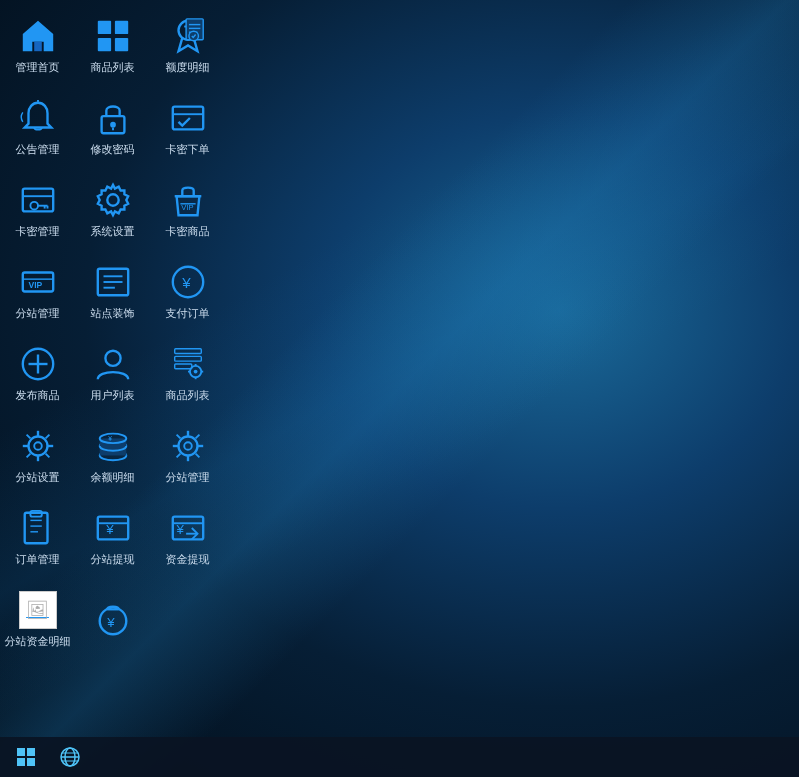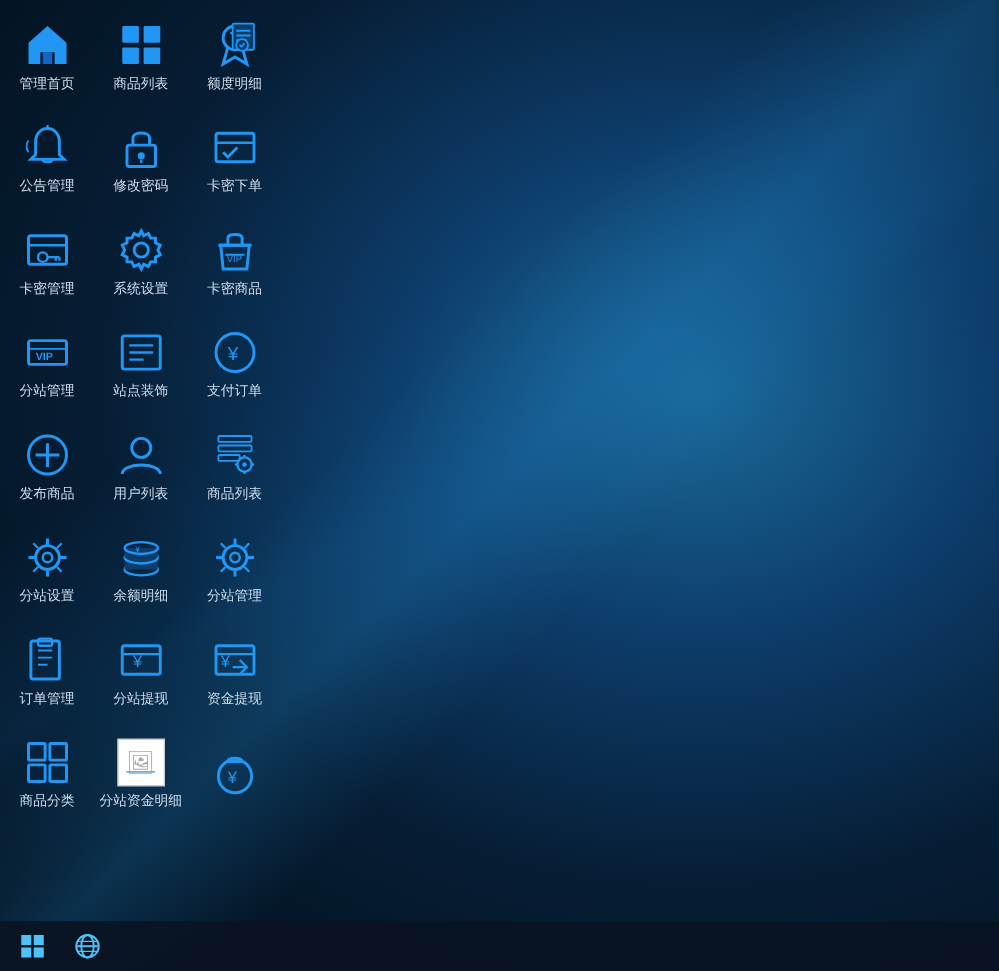--- a/index.html
+++ b/index.html
@@ -399,31 +399,20 @@
         <rect x="4" y="8" width="32" height="24" rx="2" fill="none" stroke="#2196F3" stroke-width="2.5"></rect>
         <text x="8" y="26" font-size="14" fill="#2196F3" font-family="Arial">¥</text>
         <line x1="4" y1="15" x2="36" y2="15" stroke="#2196F3" stroke-width="2"></line>
         <polyline points="24,20 30,26 24,32" fill="none" stroke="#2196F3" stroke-width="2"></polyline>
         <line x1="18" y1="26" x2="30" y2="26" stroke="#2196F3" stroke-width="2"></line>
       </svg>
     </div>
     <span class="icon-label">资金提现</span>
   </div>
 
-  <div class="icon-item">
-    <div class="icon-svg">
-      <svg viewBox="0 0 40 40">
-        <rect x="4" y="4" width="14" height="14" rx="1" fill="none" stroke="#2196F3" stroke-width="2.5"></rect>
-        <rect x="22" y="4" width="14" height="14" rx="1" fill="none" stroke="#2196F3" stroke-width="2.5"></rect>
-        <rect x="4" y="22" width="14" height="14" rx="1" fill="none" stroke="#2196F3" stroke-width="2.5"></rect>
-        <rect x="22" y="22" width="14" height="14" rx="1" fill="none" stroke="#2196F3" stroke-width="2.5"></rect>
-      </svg>
-    </div>
-    <span class="icon-label">商品分类</span>
-  </div>
 
   <div class="icon-item">
     <div class="icon-svg">
       <div class="broken-img">
         <span style="font-size:18px;color:#aaa;">🖼</span>
       </div>
     </div>
     <span class="icon-label">分站资金明细</span>
   </div>
 

